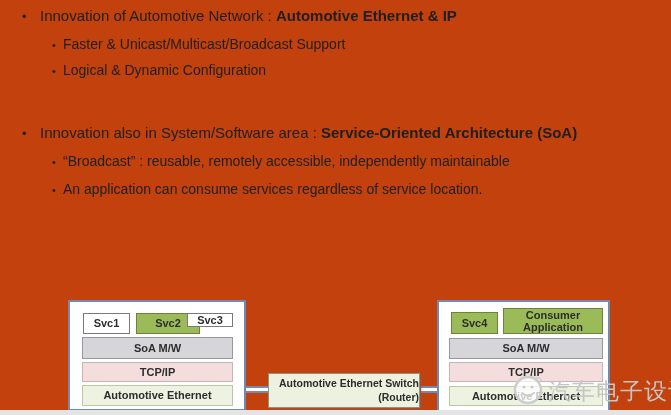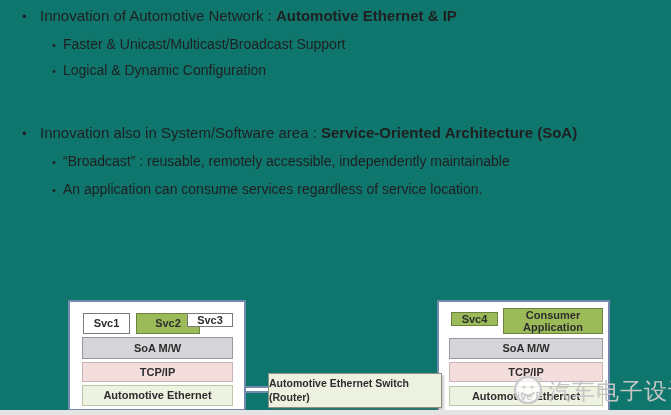--- a/index.html
+++ b/index.html
@@ -1,19 +1,19 @@
 <!DOCTYPE html>
 <html><head>
 <meta charset="utf-8">
 <style>
   html,body{margin:0;padding:0;background:#ffffff;}
   .slide{
     position:relative;
     width:671px;height:415px;
-    background:#0f766e;
+    background:#c2410c;
     font-family:"Liberation Sans",sans-serif;
     color:#1f1f1f;
     overflow:hidden;
   }
   .line{position:absolute;white-space:nowrap;line-height:1.2;}
   .l1{left:22px;font-size:15px;}
   .l1::before{content:"•";display:inline-block;width:18px;font-size:13px;color:#1f1f1f;}
   .l1 .bold{font-weight:700;}
   .l2{left:52px;font-size:14px;}
   .l2::before{content:"•";display:inline-block;width:11px;font-size:11px;color:#1f1f1f;}
@@ -30,24 +30,24 @@
     display:flex;flex-direction:column;align-items:center;justify-content:center;
     font-size:11px;font-weight:600;color:#2d2d2d;text-align:center;line-height:1.1;
   }
   .svc{background:#ffffff;border:1px solid #7a7a7a;}
   .svc-green{background:#9bbb59;border:1px solid #6e813f;}
   .layer-soa{background:#d6d6da;border:1px solid #97979f;}
   .layer-tcp{background:#f4dedd;border:1px solid #c8b4b3;}
   .layer-eth{background:#edf2e1;border:1px solid #bcc7a8;}
 
   .switch-box{
-    position:absolute;left:268px;top:373px;width:174px;height:35px;
+    position:absolute;left:268px;top:373px;width:152px;height:35px;
     box-sizing:border-box;background:#ecf1e0;border:1px solid #8f9182;
     box-shadow:2px 2px 2px rgba(110,110,110,.35);
-    display:flex;flex-direction:column;align-items:flex-start;justify-content:center;
+    display:flex;flex-direction:column;align-items:flex-end;justify-content:center;
     font-size:10.5px;font-weight:600;color:#2d2d2d;line-height:1.3;z-index:2;
     white-space:nowrap;
   }
 
   .conn{position:absolute;background:#ffffff;z-index:1;box-sizing:content-box;}
   .conn-h{height:3px;border-top:2px solid #7389ad;border-bottom:2px solid #7389ad;}
   .conn-v{width:3px;border-left:2px solid #7389ad;border-right:2px solid #7389ad;}
   #conn-left-v{left:154px;top:372px;height:16px;}
   #conn-left-h{left:156px;top:386px;width:112px;}
   #conn-right-h{left:421px;top:386px;width:98px;}
@@ -88,21 +88,21 @@
   <div class="stack" id="left-stack">
     <div class="box svc" style="left:13px;top:11px;width:47px;height:21px">Svc1</div>
     <div class="box svc-green" style="left:66px;top:11px;width:64px;height:21px">Svc2</div>
     <div class="box svc" style="left:117px;top:11px;width:46px;height:14px">Svc3</div>
     <div class="box layer-soa" style="left:12px;top:35px;width:151px;height:22px">SoA M/W</div>
     <div class="box layer-tcp" style="left:12px;top:60px;width:151px;height:20px">TCP/IP</div>
     <div class="box layer-eth" style="left:12px;top:83px;width:151px;height:21px">Automotive Ethernet</div>
   </div>
 
   <div class="stack" id="right-stack">
-    <div class="box svc-green" style="left:12px;top:10px;width:47px;height:14px">Svc4</div>
+    <div class="box svc-green" style="left:12px;top:10px;width:47px;height:22px">Svc4</div>
     <div class="box svc-green" style="left:64px;top:6px;width:100px;height:26px">
       <span>Consumer</span>
       <span>Application</span>
     </div>
     <div class="box layer-soa" style="left:10px;top:36px;width:154px;height:21px">SoA M/W</div>
     <div class="box layer-tcp" style="left:10px;top:60px;width:154px;height:20px">TCP/IP</div>
     <div class="box layer-eth" style="left:10px;top:84px;width:154px;height:20px">Automotive Ethernet</div>
   </div>
 
   <div class="switch-box">

